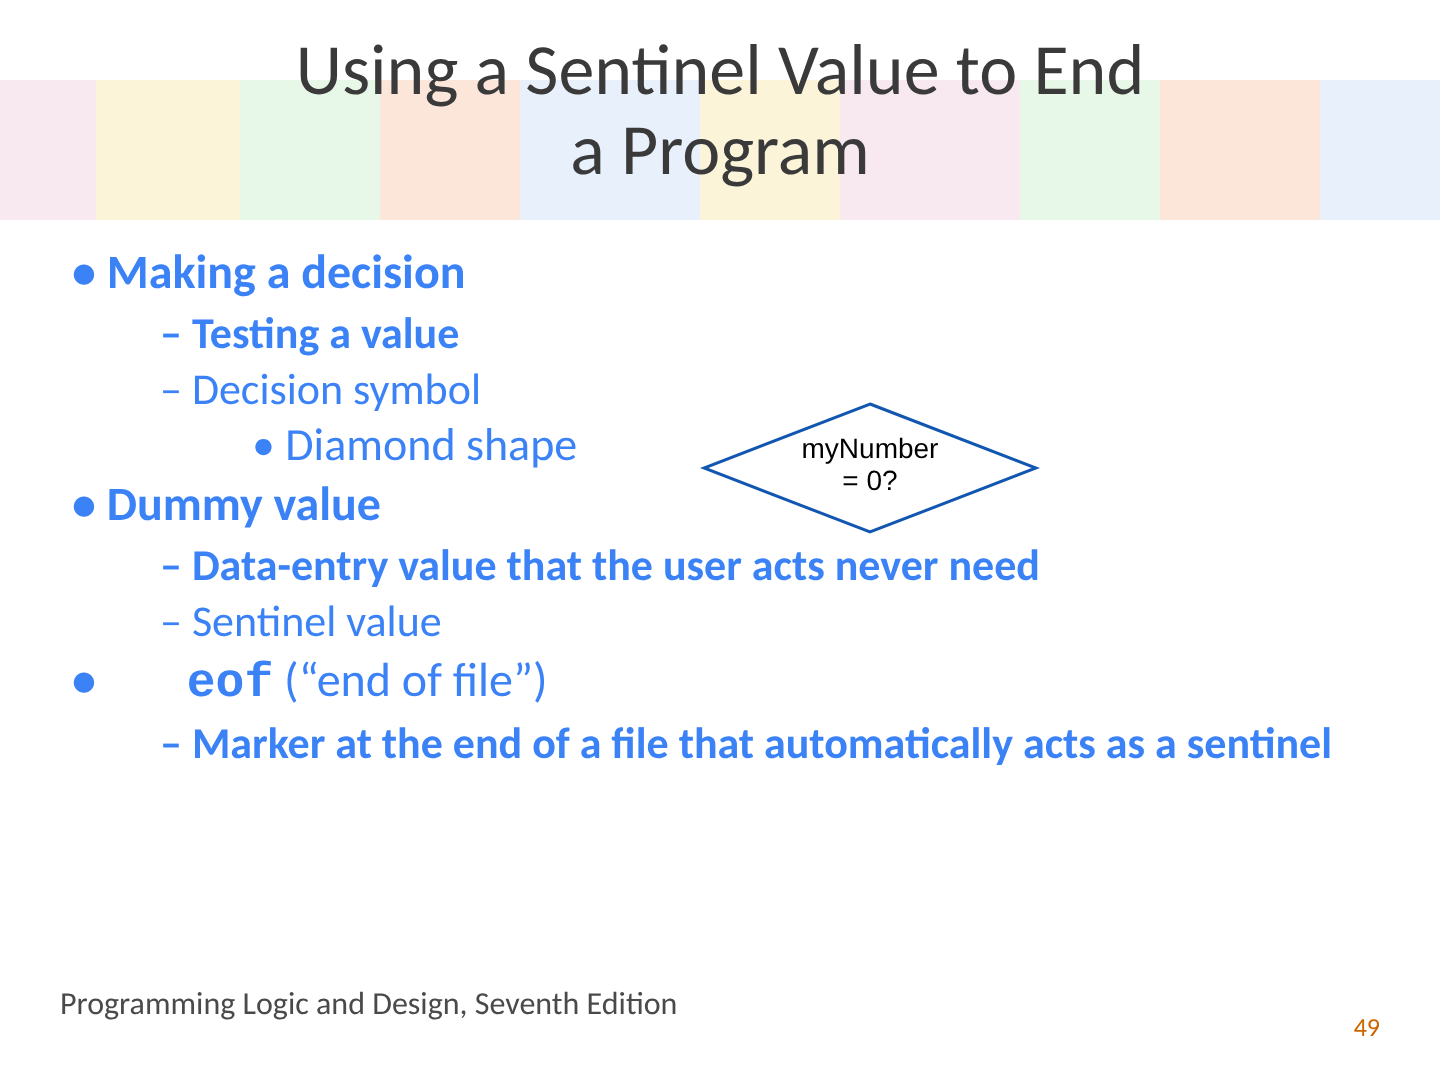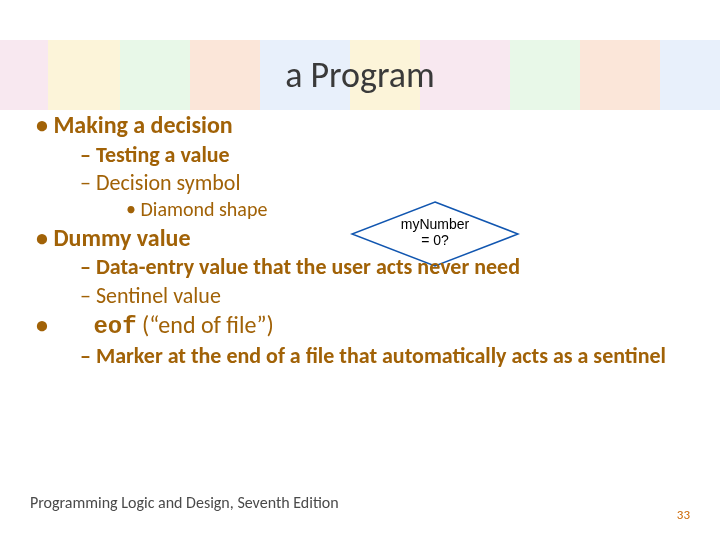--- a/index.html
+++ b/index.html
@@ -36,25 +36,25 @@
     width: 100%;
     text-align: center;
     font-size: 36px;
     font-weight: 400;
     color: #3a3a3a;
     line-height: 1.1;
     z-index: 2;
   }
   .content {
     position: absolute;
-    top: 110px;
+    top: 122px;
     left: 30px;
     right: 30px;
     font-size: 22px;
-    color: #a16207;
+    color: #3b82f6;
     z-index: 2;
     line-height: 1.28;
   }
   .content ul {
     list-style: none;
     padding: 0;
     margin: 0;
   }
   .content li { margin: 0; }
   .lvl1 {
@@ -72,21 +72,21 @@
     text-indent: -18px;
     font-size: 22px;
     font-weight: 700;
     margin-top: 2px;
   }
   .lvl2::before { content: "– "; }
   .lvl2.bold { font-weight: 400; }
   .lvl3 {
     padding-left: 112px;
     text-indent: -16px;
-    font-size: 20px;
+    font-size: 23px;
     font-weight: 400;
     margin-top: 0px;
   }
   .lvl3::before { content: "• "; }
   .decision-symbol {
     position: absolute;
     top: 200px;
     left: 350px;
     width: 170px;
     height: 68px;
@@ -124,21 +124,21 @@
     <rect x="420" y="0" width="90" height="70" fill="#e6a8c4"></rect>
     <rect x="510" y="0" width="70" height="70" fill="#a8e6a8"></rect>
     <rect x="580" y="0" width="80" height="70" fill="#f29e6b"></rect>
     <rect x="660" y="0" width="60" height="70" fill="#a8c4f0"></rect>
     <ellipse cx="40" cy="90" rx="8" ry="14" fill="#e6a8c4"></ellipse>
     <ellipse cx="540" cy="92" rx="7" ry="12" fill="#e6a8c4"></ellipse>
     <ellipse cx="640" cy="90" rx="7" ry="12" fill="#f29e6b"></ellipse>
   </svg>
 
   <div class="title">
-    <br>
+    <span>Using a Sentinel Value to End</span><br>
     <span>a Program</span>
   </div>
 
   <div class="decision-symbol">
     <svg viewBox="0 0 170 68" width="170" height="68">
       <polygon points="85,2 168,34 85,66 2,34" fill="#ffffff" stroke="#1156b0" stroke-width="1.5"></polygon>
       <text x="85" y="29" text-anchor="middle" font-family="Arial, sans-serif" font-size="14" fill="#000">myNumber</text>
       <text x="85" y="45" text-anchor="middle" font-family="Arial, sans-serif" font-size="14" fill="#000">= 0?</text>
     </svg>
   </div>
@@ -151,15 +151,15 @@
       <li class="lvl3">Diamond shape</li>
       <li class="lvl1">Dummy value</li>
       <li class="lvl2">Data-entry value that the user acts never need</li>
       <li class="lvl2 bold">Sentinel value</li>
       <li class="lvl1 nobold"><span class="code">eof</span><span> (“end of file”)</span></li>
       <li class="lvl2">Marker at the end of a file that automatically acts as a sentinel</li>
     </ul>
   </div>
 
   <div class="footer-left">Programming Logic and Design, Seventh Edition</div>
-  <div class="footer-right">33</div>
+  <div class="footer-right">49</div>
 
 </div>
 
 </body></html>

